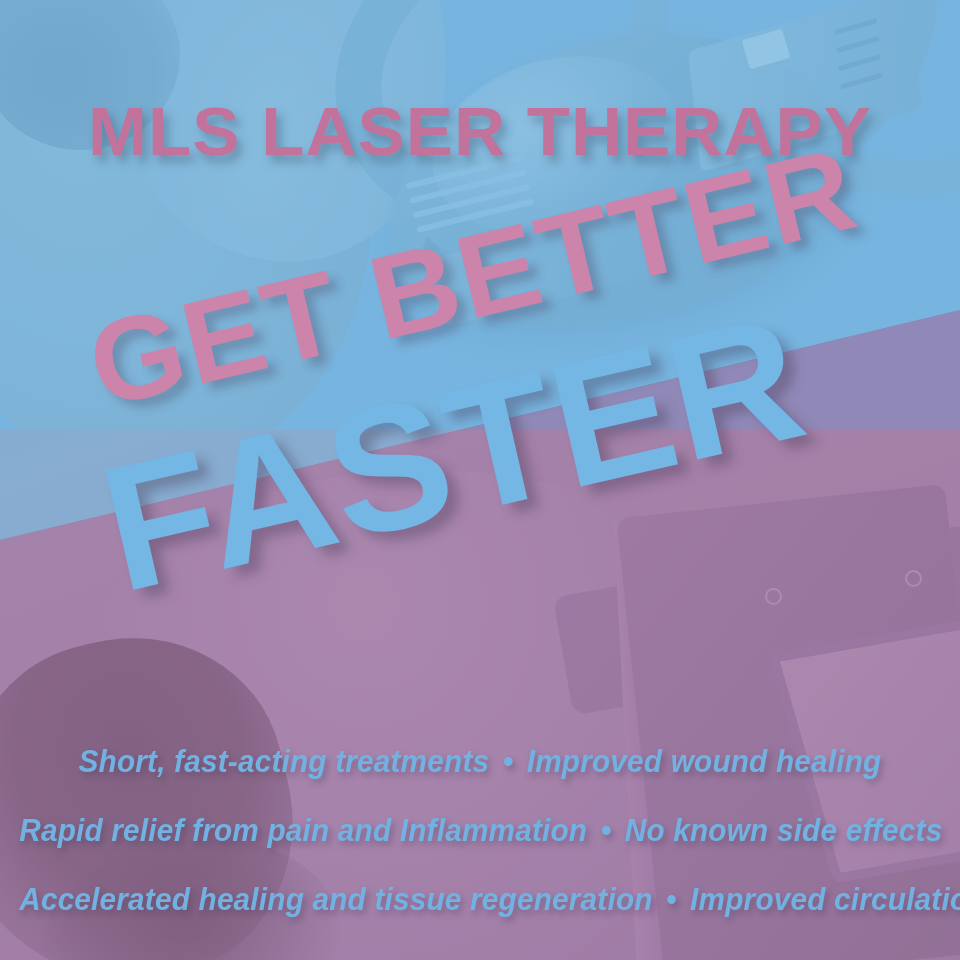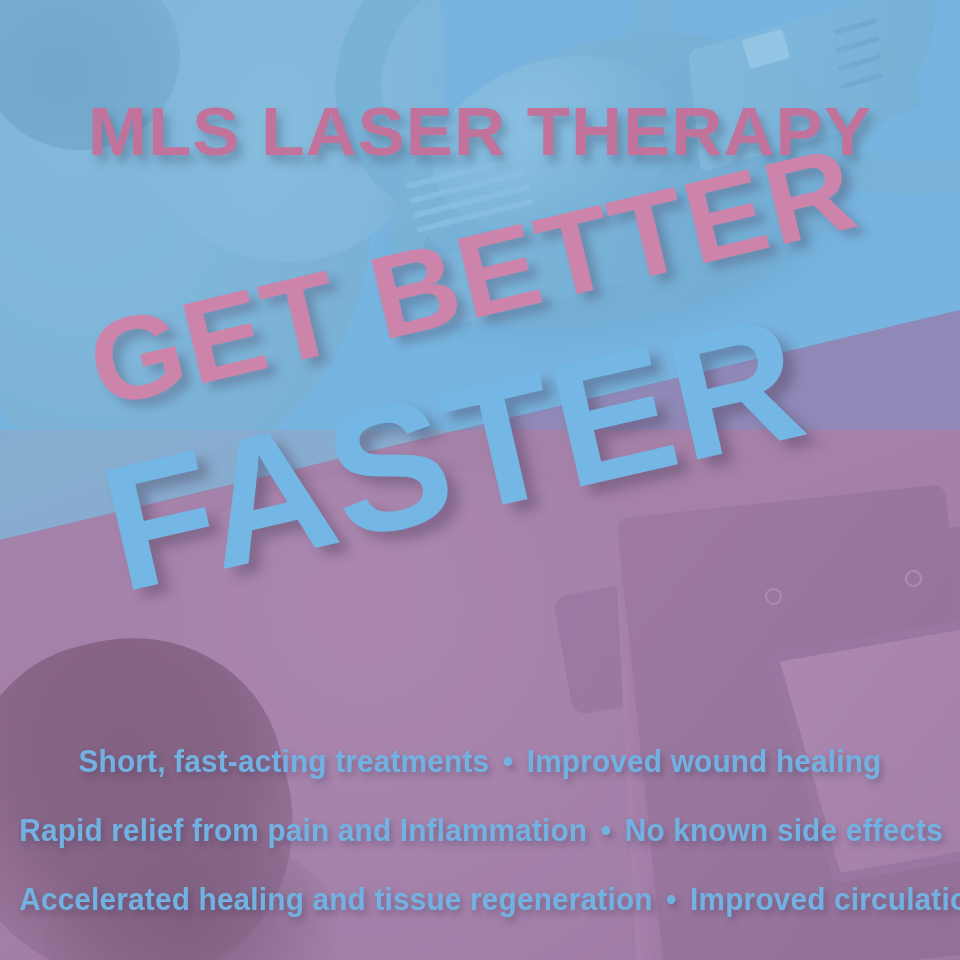--- a/index.html
+++ b/index.html
@@ -283,20 +283,21 @@
     transform: rotate(-13deg) scaleX(1.0);
     transform-origin: 0 50%;
     text-shadow: 9px 11px 12px rgba(70,55,85,.36);
     white-space: nowrap;
   }
 
   .benefits {
     position: absolute;
     left: 0; right: 0;
     bottom: 42px;
+    font-style: italic;
   }
   .benefit-line {
     text-align: center;
     font-size: 31px;
     font-weight: 700;
     color: #72b2e2;
     letter-spacing: .2px;
     margin: 0 0 33px 0;
     text-shadow: 3px 4px 6px rgba(70,55,85,.40);
     white-space: nowrap;

